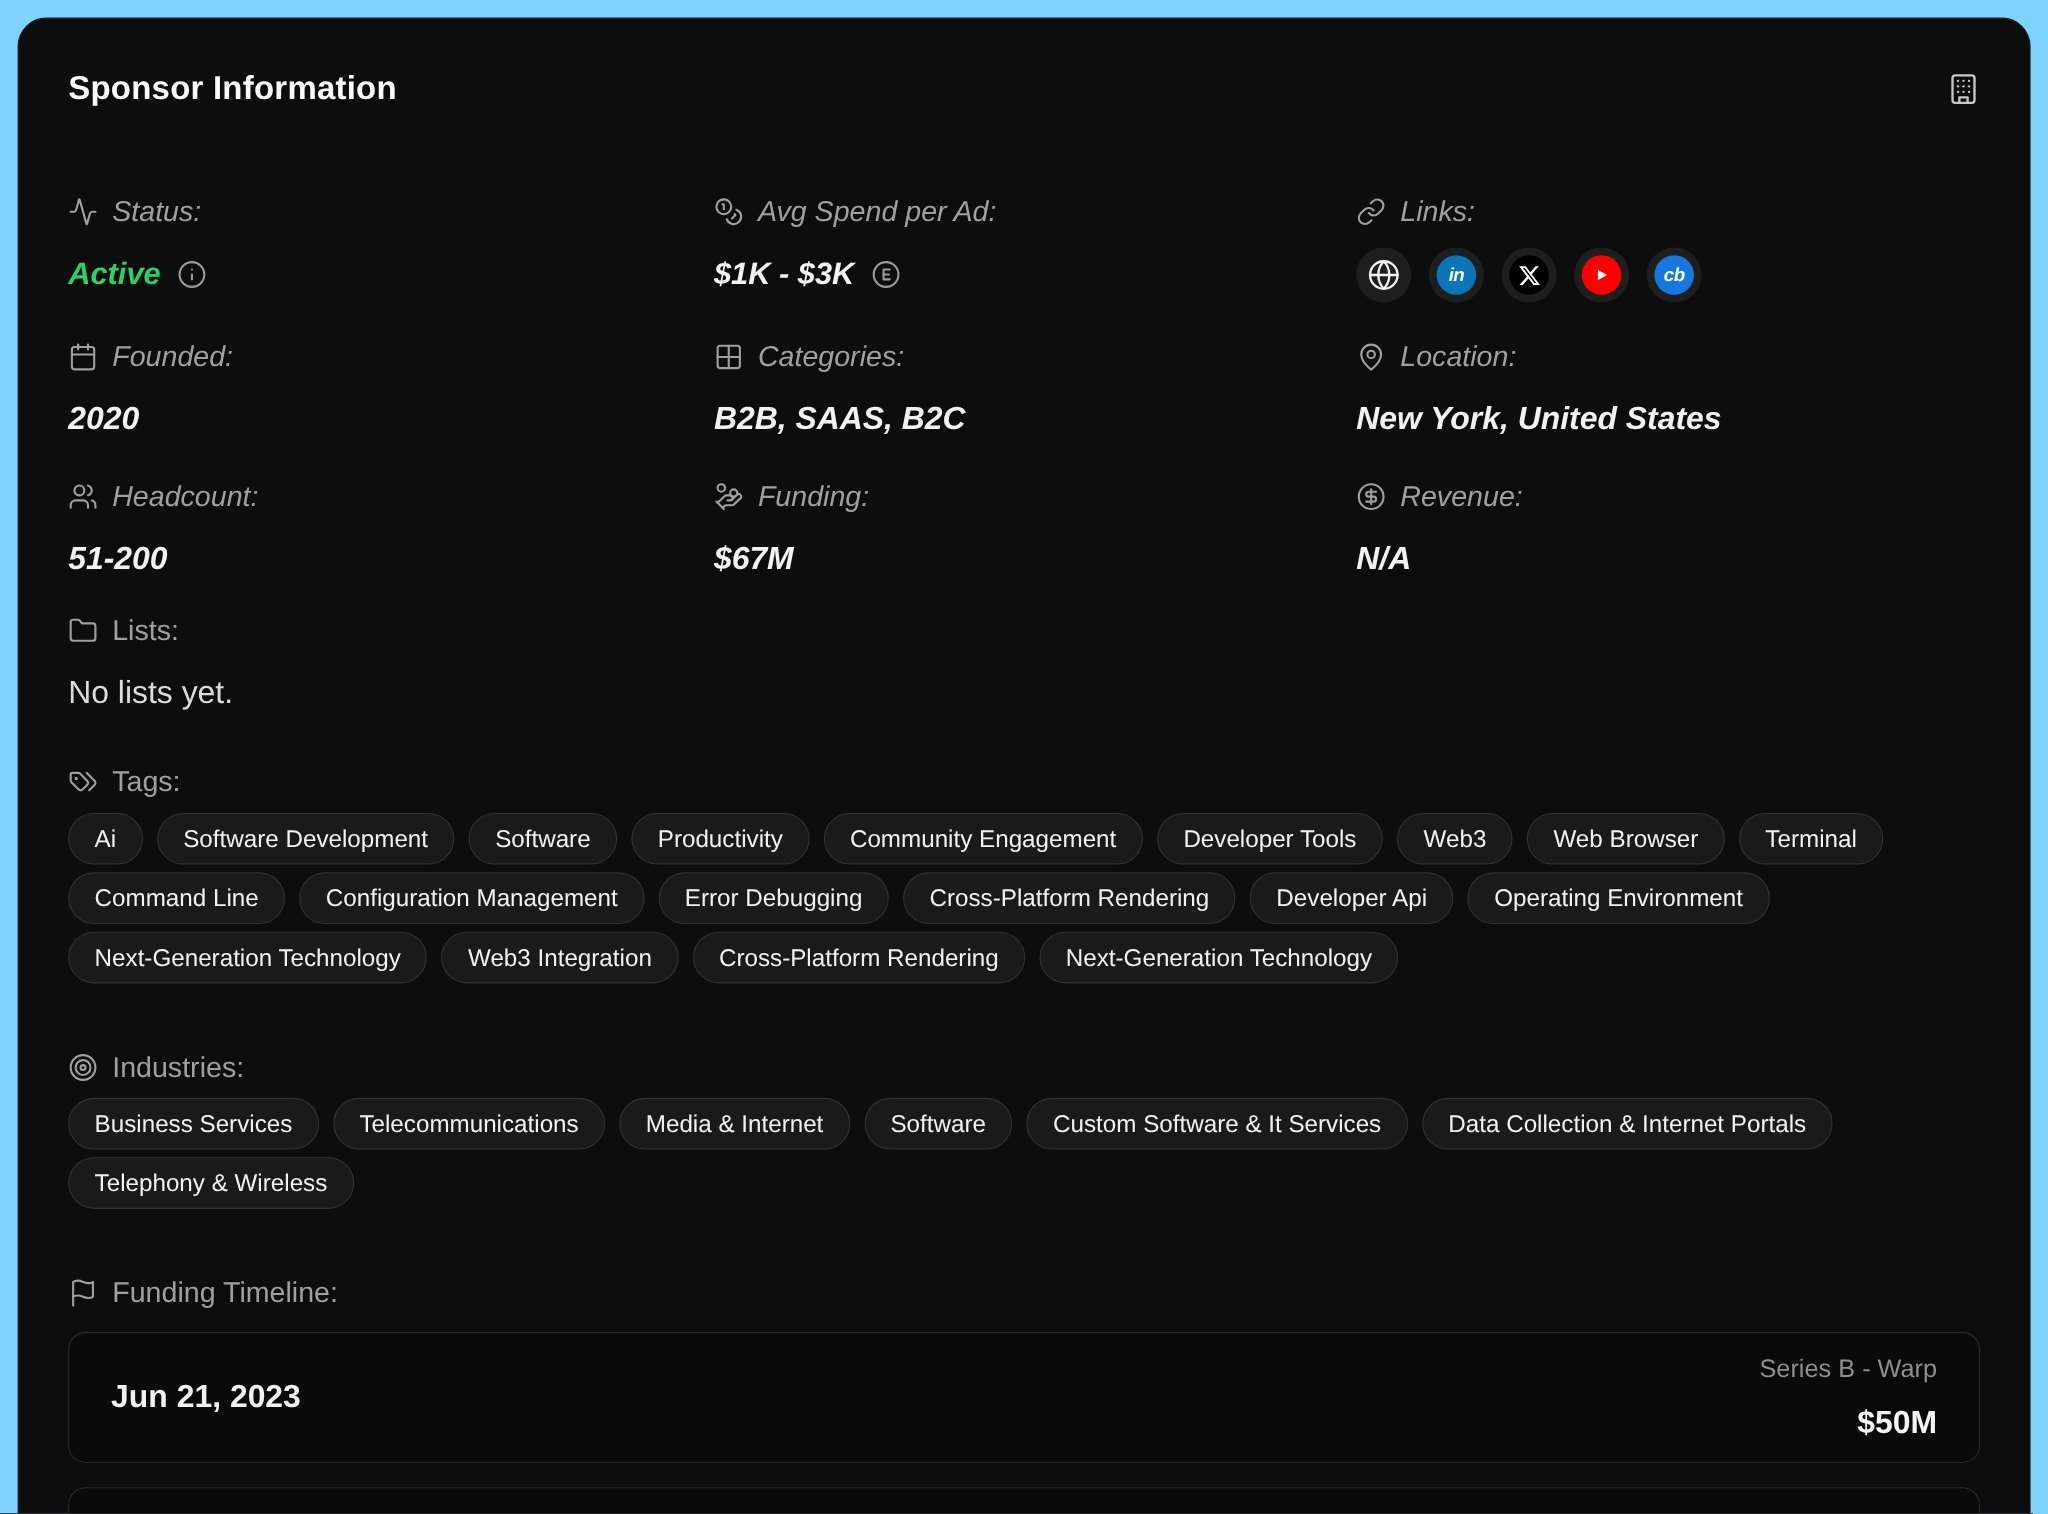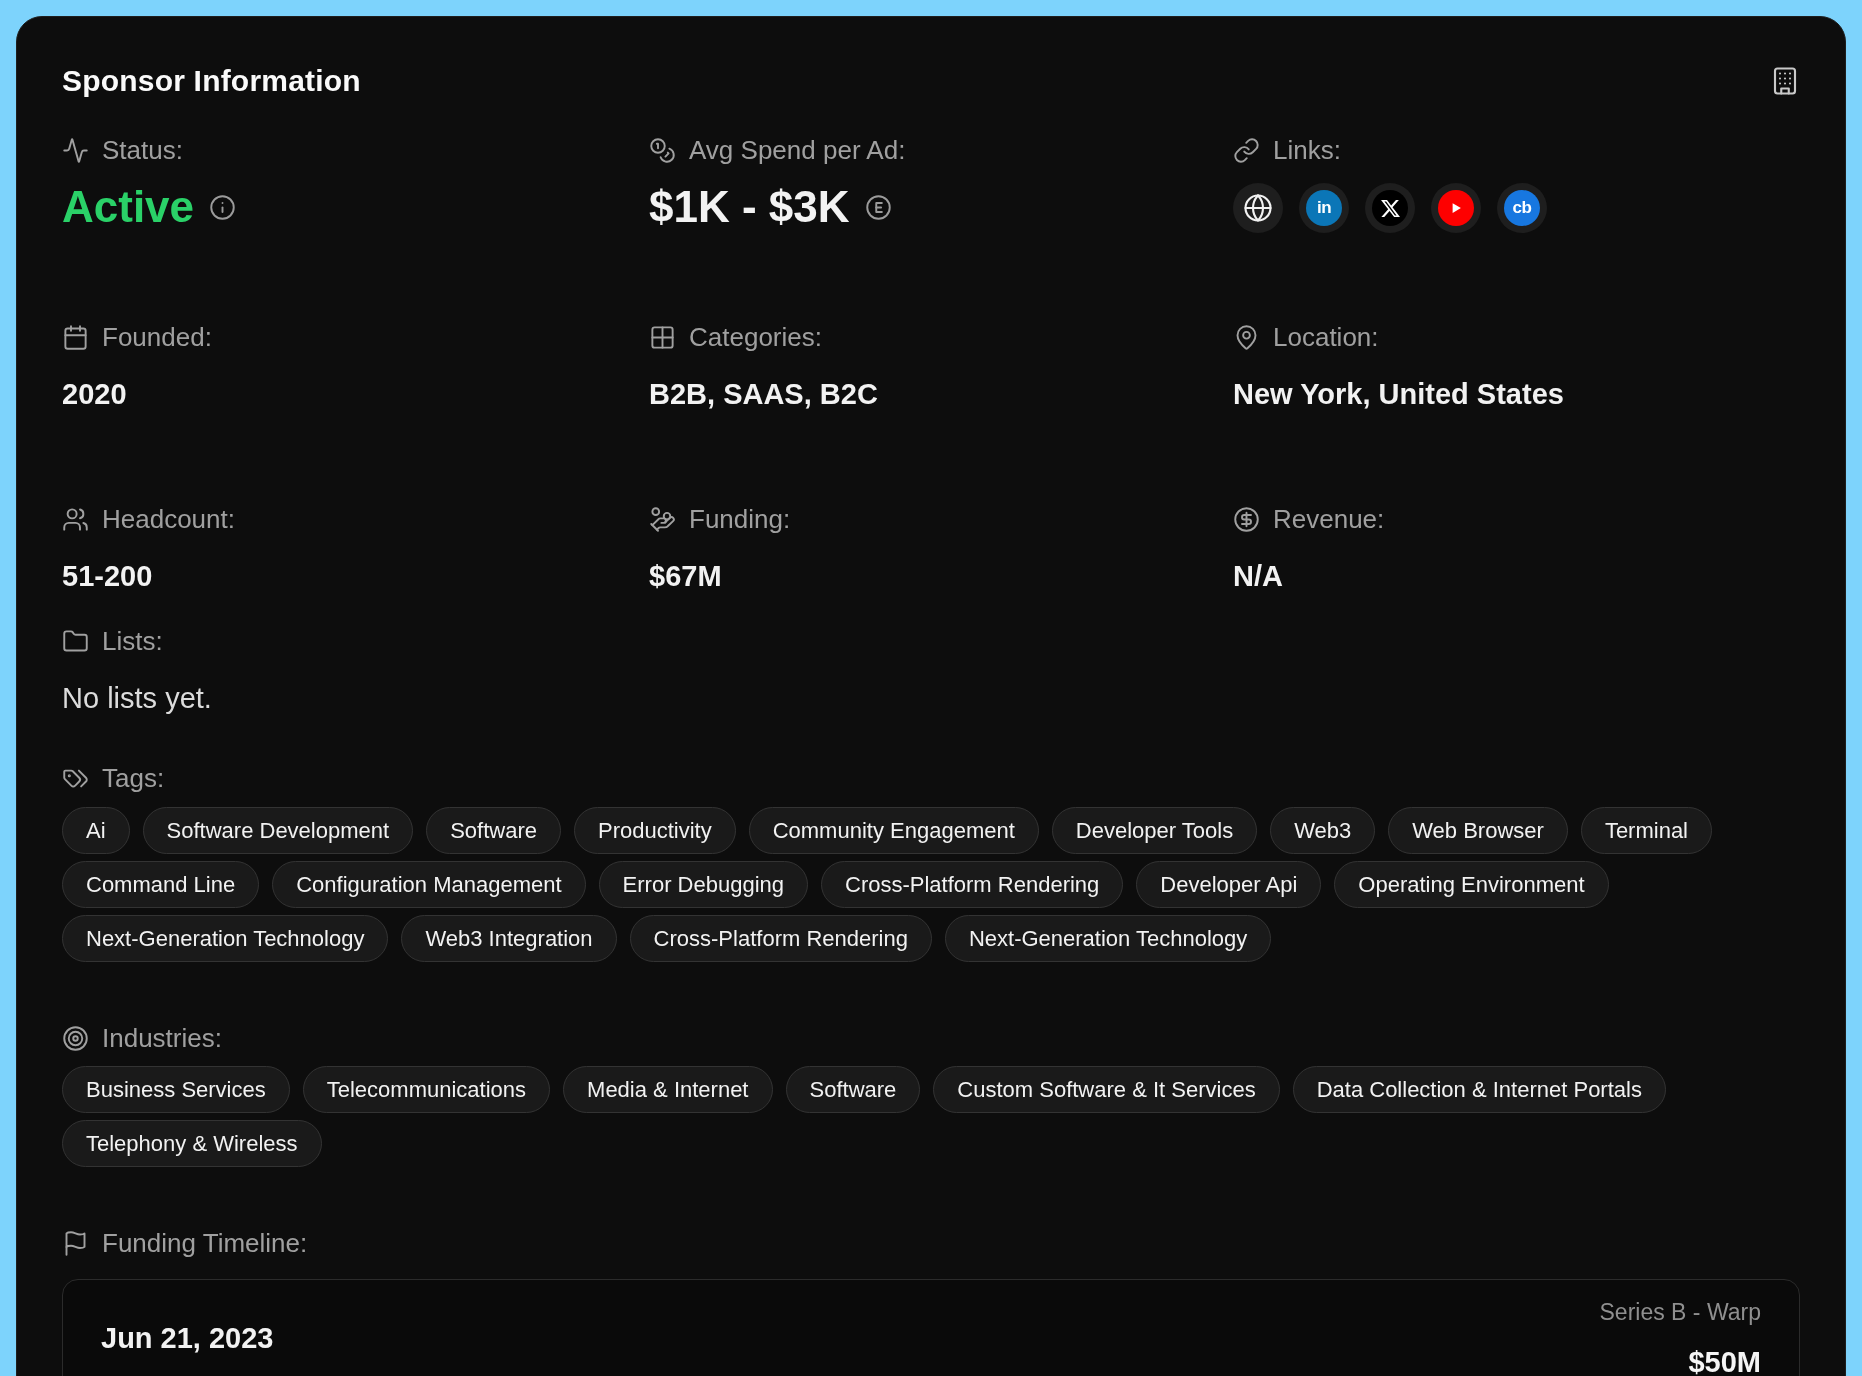--- a/index.html
+++ b/index.html
@@ -13,26 +13,26 @@
     padding:45px 45px 0 45px;
   }
 
   .panel-header { display:flex; justify-content:space-between; align-items:center; height:38px; }
   .title { font-size:30px; line-height:38px; font-weight:700; color:#fafafa; letter-spacing:.2px; }
   .header-icon { color:#c9c9c9; }
   .header-icon svg { width:30px; height:30px; display:block; }
 
   .info-grid {
     display:grid; grid-template-columns:587px 584px 1fr;
-    margin-top:34px; row-gap:88px;
+    margin-top:76px; row-gap:33px;font-style:italic;
   }
   .label-row { display:flex; align-items:center; gap:13px; height:32px; color:#a0a0a0; font-size:26px; }
   .label-row svg { width:27px; height:27px; flex:0 0 auto; }
   .value-row { margin-top:20px; font-size:29px; line-height:42px; font-weight:600; color:#f2f2f2; display:flex; align-items:center; }
-  .value-lg { font-size:44px; font-weight:700; }
+  .value-lg { font-size:28px; font-weight:700; }
   .green { color:#2ad168; }
   .muted-val { font-weight:400; color:#dcdcdc; }
   .suffix-icon { margin-left:15px; color:#9b9b9b; display:inline-flex; }
   .suffix-icon svg { width:27px; height:27px; }
 
   
   .links-row { display:flex; gap:16px; margin-top:17px; }
   .social {
     width:50px; height:50px; border-radius:50%; background:#1e1e1e;
     display:flex; align-items:center; justify-content:center; cursor:pointer;

